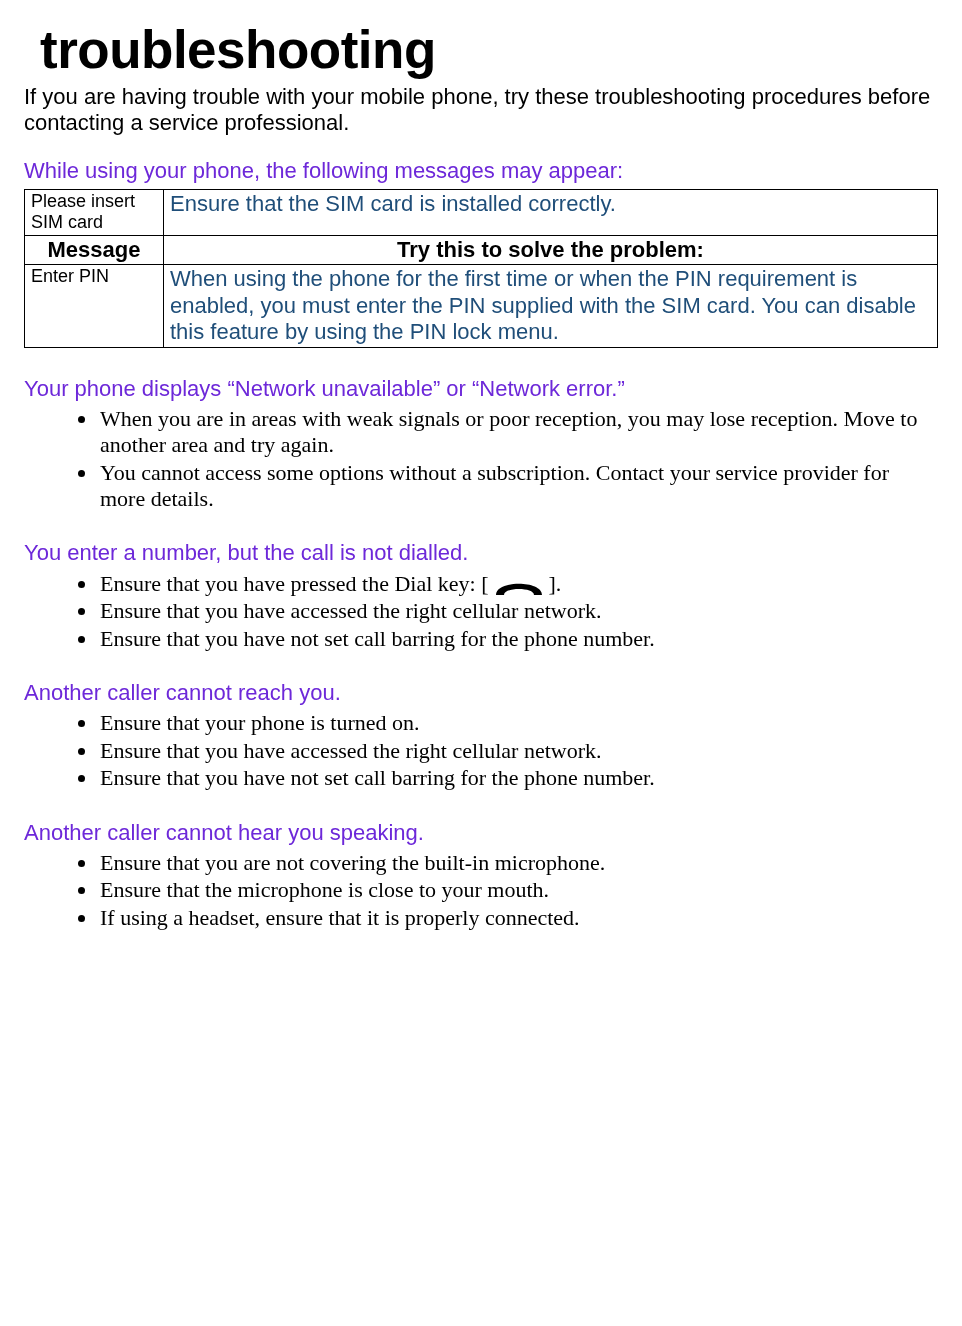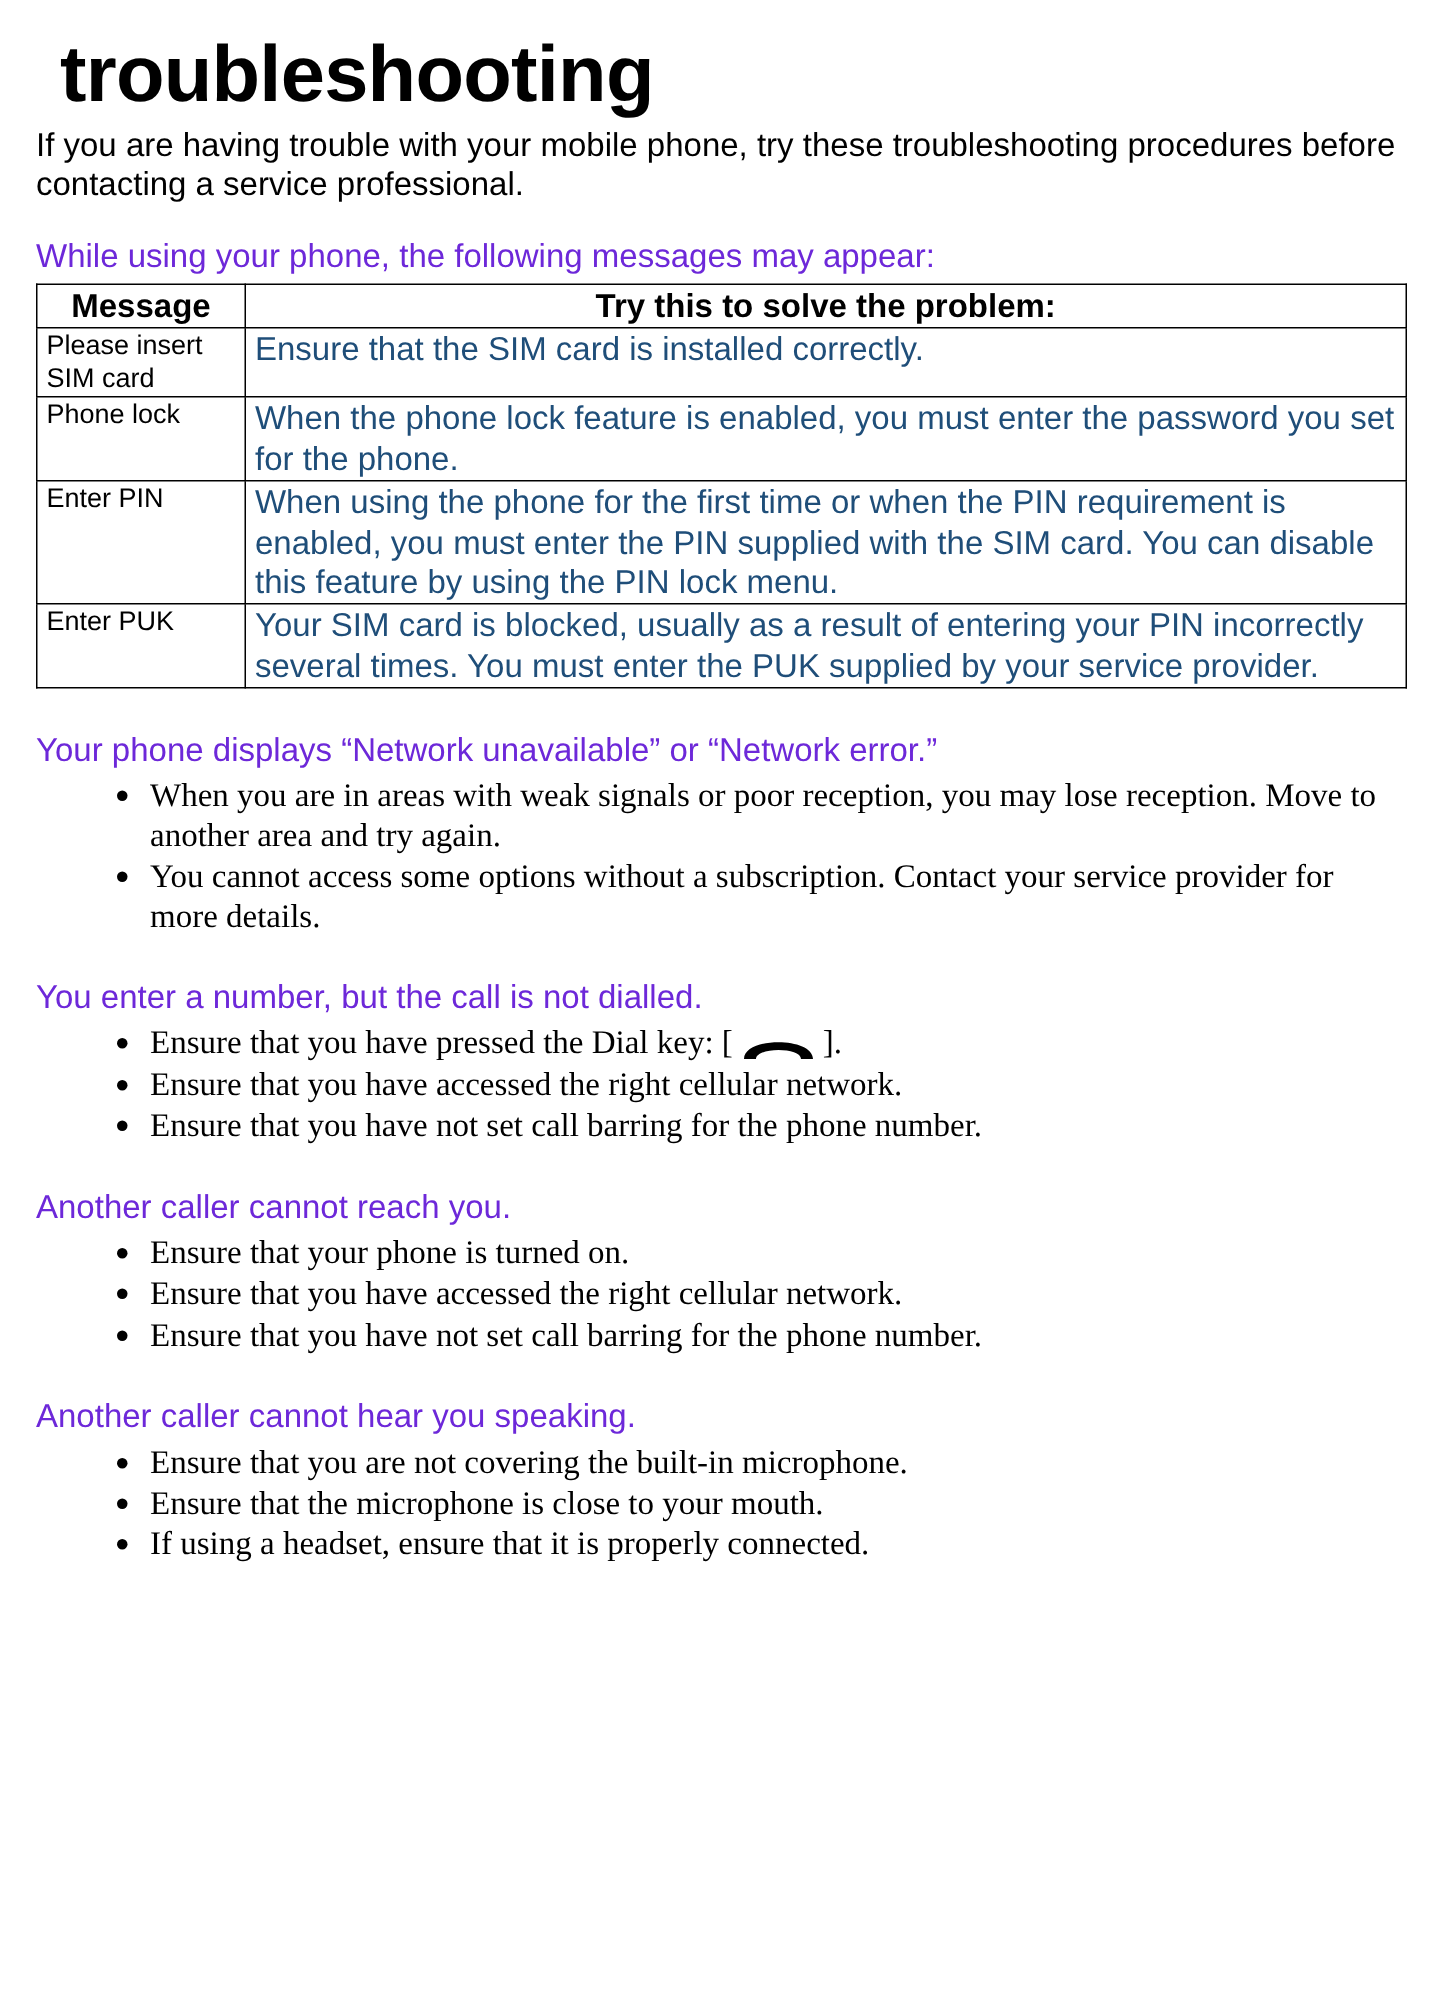--- a/index.html
+++ b/index.html
@@ -70,38 +70,30 @@
 </head>
 <body>
 
 <h1>troubleshooting</h1>
 <p class="intro">If you are having trouble with your mobile phone, try these troubleshooting procedures before contacting a service professional.</p>
 
 <p class="section-head">While using your phone, the following messages may appear:</p>
 <table>
   <tbody>
       <tr>
+    <td class="msg">Please insert SIM card</td>
+    <td class="sol">Ensure that the SIM card is installed correctly.</td>
+  </tr>
+  <tr>
     <th>Message</th>
     <th>Try this to solve the problem:</th>
   </tr>
   <tr>
-    <td class="msg">Please insert SIM card</td>
-    <td class="sol">Ensure that the SIM card is installed correctly.</td>
-  </tr>
-  <tr>
-    <td class="msg">Phone lock</td>
-    <td class="sol">When the phone lock feature is enabled, you must enter the password you set for the phone.</td>
-  </tr>
-  <tr>
     <td class="msg">Enter PIN</td>
     <td class="sol">When using the phone for the first time or when the PIN requirement is enabled, you must enter the PIN supplied with the SIM card. You can disable this feature by using the PIN lock    menu.</td>
-  </tr>
-  <tr>
-    <td class="msg">Enter PUK</td>
-    <td class="sol">Your SIM card is blocked, usually as a result of entering your PIN incorrectly several times. You must enter the PUK supplied by your service provider.</td>
   </tr>
 </tbody>
   </table>
 
 <p class="section-head">Your phone displays “Network unavailable” or “Network error.”</p>
 <ul>
   <li>When you are in areas with weak signals or poor reception, you may lose reception. Move to another area and try again.</li>
   <li>You cannot access some options without a subscription. Contact your service provider for more details.</li>
 </ul>
 

